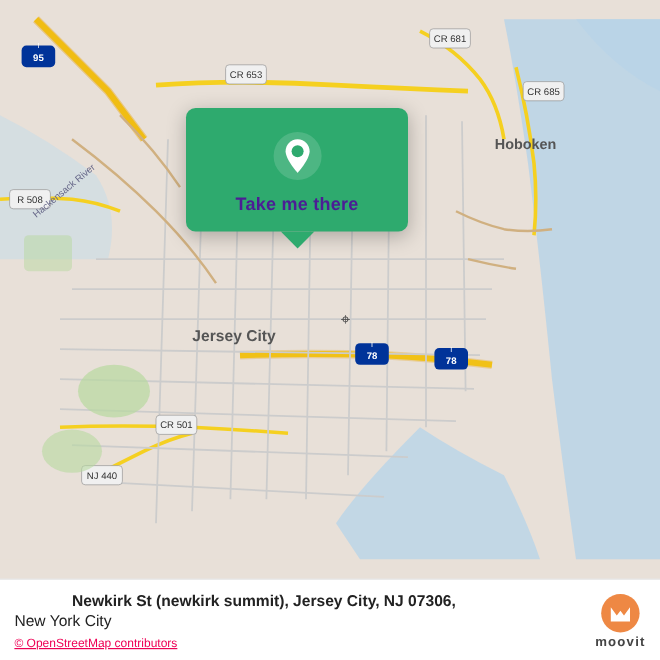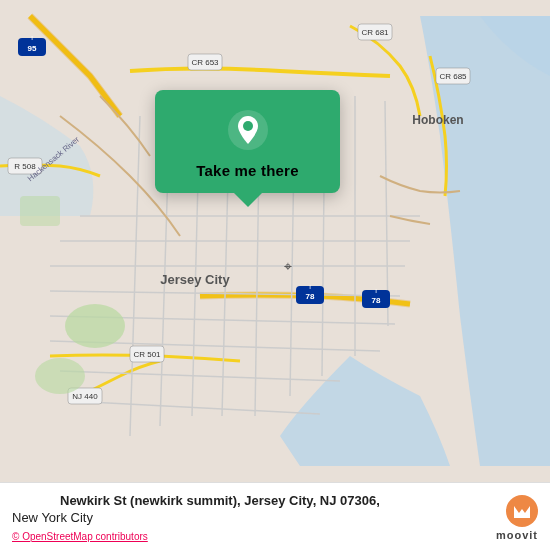--- a/index.html
+++ b/index.html
@@ -49,21 +49,21 @@
       box-shadow: 0 4px 16px rgba(0,0,0,0.25);
     }
 
     .pin-icon {
       width: 44px;
       height: 44px;
       margin-bottom: 10px;
     }
 
     .card-label {
-      color: #000000;
+      color: #4c1d95;
       font-size: 15px;
       font-weight: 600;
       text-align: left;
       letter-spacing: 0.2px;
     }
 
     
     .location-card::after {
       content: '';
       position: absolute;
@@ -109,21 +109,21 @@
     .osm-credit {
       font-size: 10px;
       color: #e05;
       margin-top: 4px;
       text-decoration: underline;
     }
 
     .moovit-logo {
       display: flex;
       flex-direction: column;
-      align-items: flex-end;
+      align-items: center;
       margin-left: 10px;
     }
 
     .moovit-icon {
       width: 32px;
       height: 32px;
       background: #e84;
       border-radius: 50%;
       display: flex;
       align-items: center;

